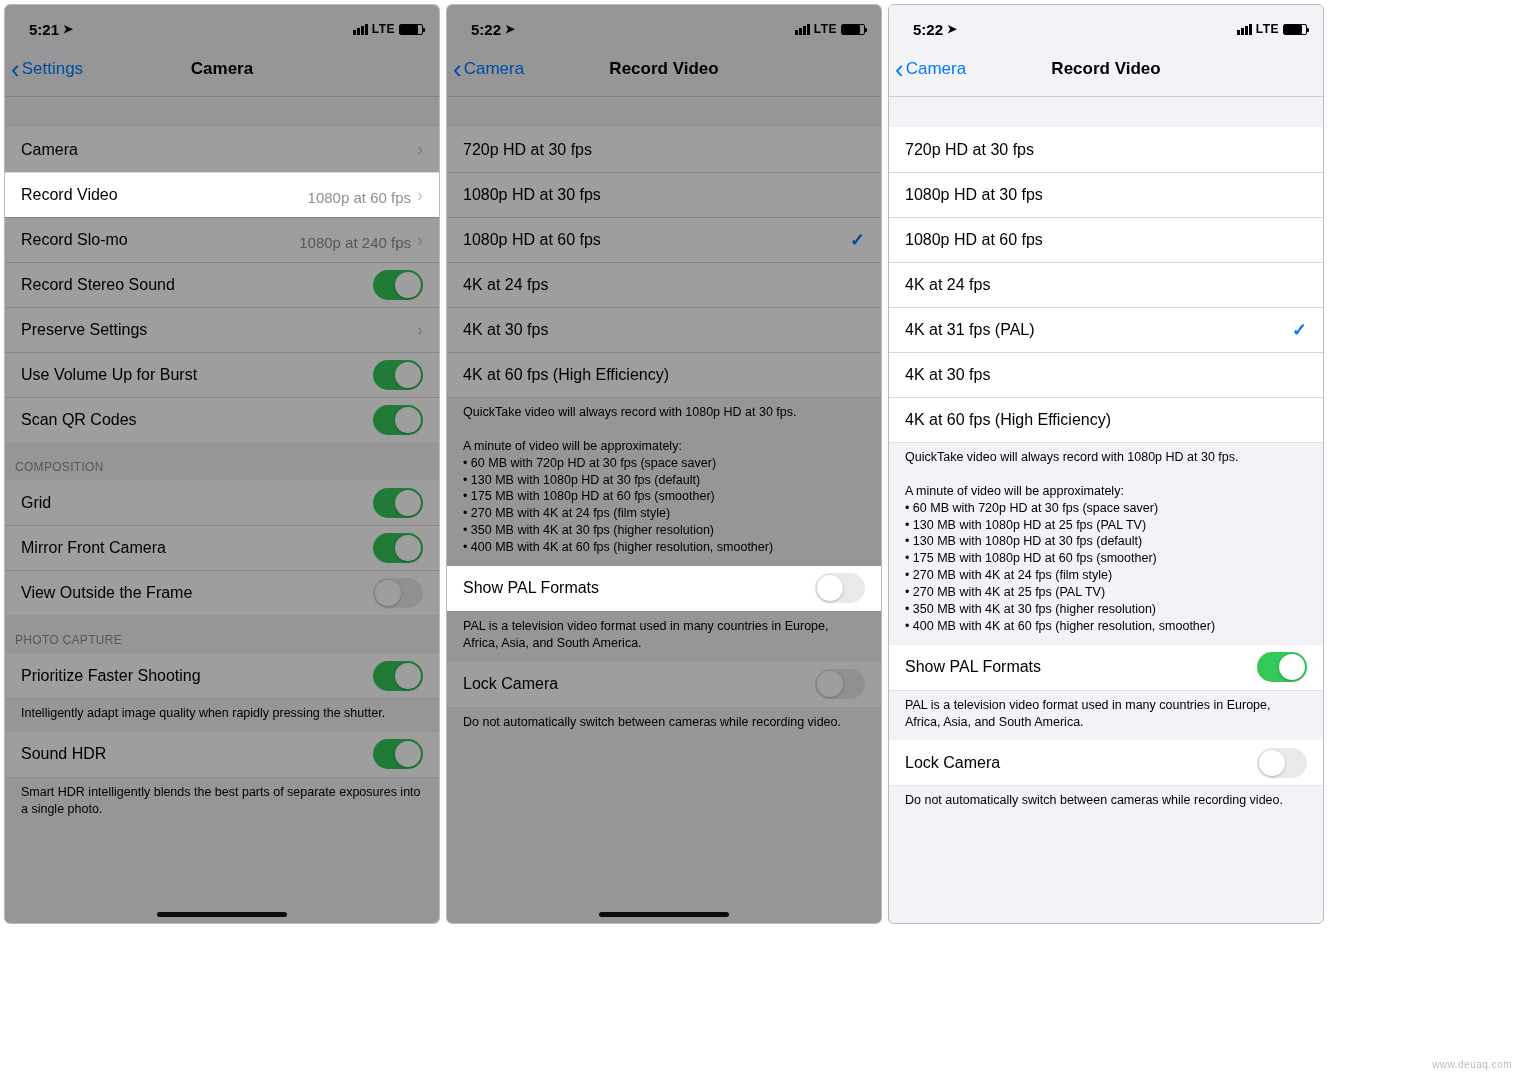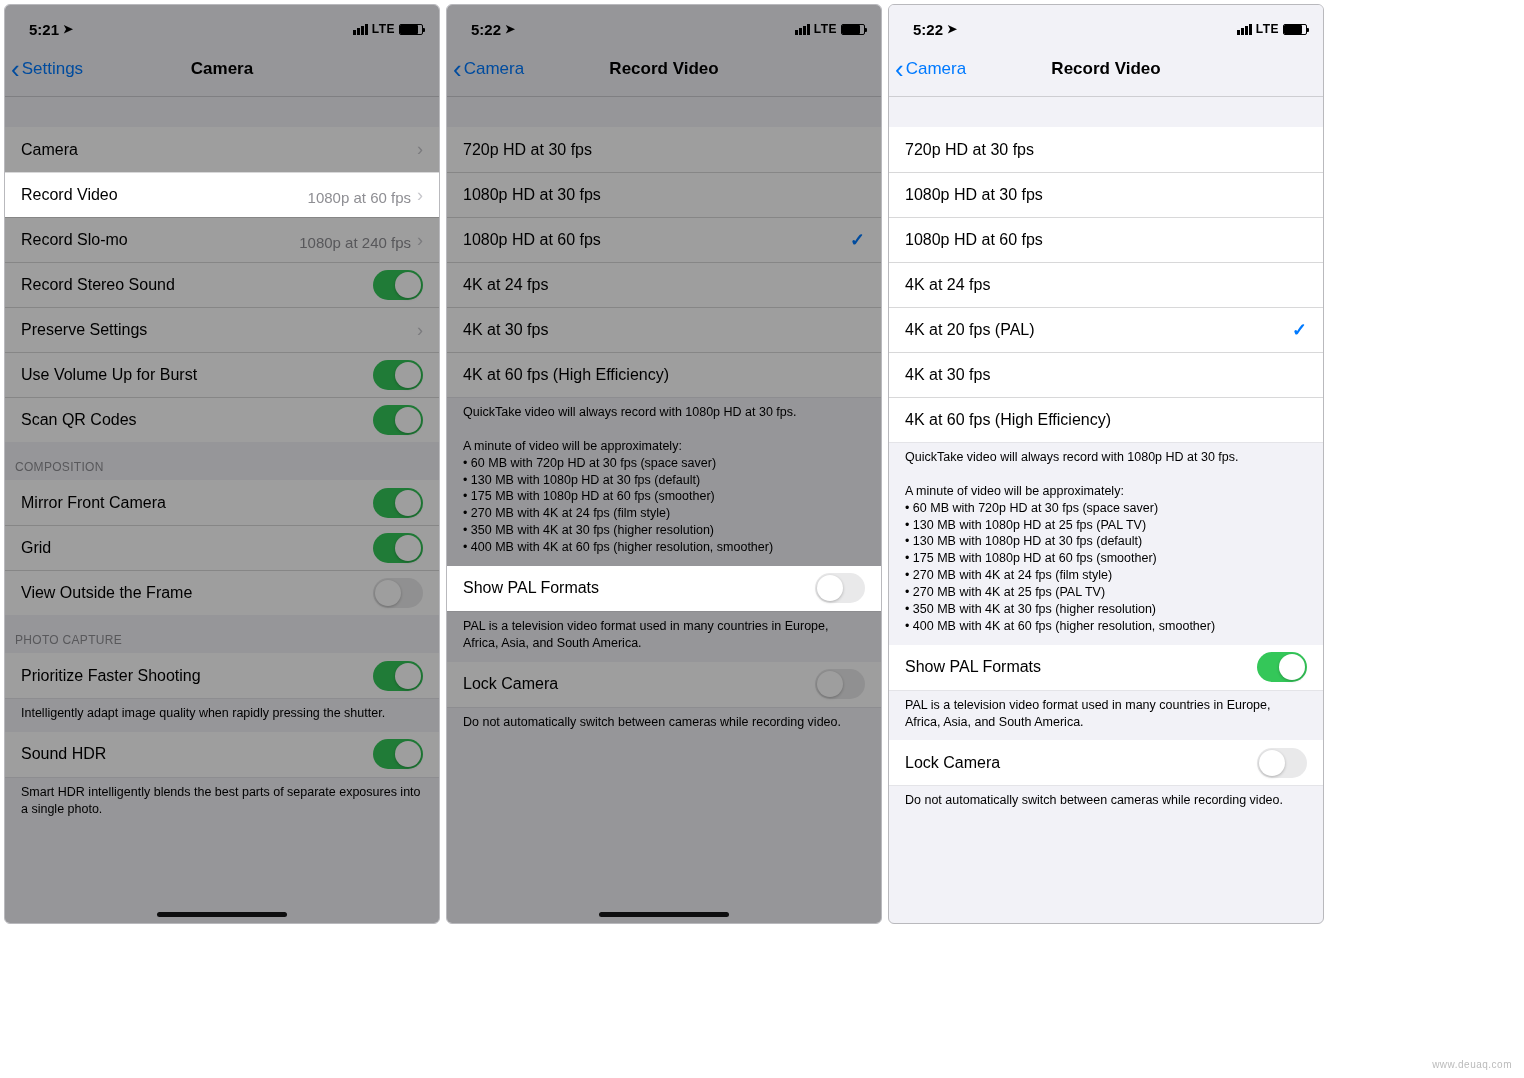--- a/index.html
+++ b/index.html
@@ -229,27 +229,27 @@
           <span>Scan QR Codes</span>
           <span class="toggle on">
               <span class="knob"></span>
             </span>
         </div>
       </div>
 
       <div class="header-label">COMPOSITION</div>
       <div class="section">
         <div class="row">
+          <span>Grid</span>
+          <span class="toggle on">
+              <span class="knob"></span>
+            </span>
+        </div>
+        <div class="row">
           <span>Mirror Front Camera</span>
-          <span class="toggle on">
-              <span class="knob"></span>
-            </span>
-        </div>
-        <div class="row">
-          <span>Grid</span>
           <span class="toggle on">
               <span class="knob"></span>
             </span>
         </div>
         <div class="row">
           <span>View Outside the Frame</span>
           <span class="toggle">
               <span class="knob"></span>
             </span>
         </div>
@@ -398,21 +398,21 @@
           <div class="row">
             <span>1080p HD at 30 fps</span>
           </div>
           <div class="row">
             <span>1080p HD at 60 fps</span>
           </div>
           <div class="row">
             <span>4K at 24 fps</span>
           </div>
           <div class="row">
-            <span>4K at 20 fps (PAL)</span>
+            <span>4K at 31 fps (PAL)</span>
             <span class="check">✓</span>
           </div>
           <div class="row">
             <span>4K at 30 fps</span>
           </div>
           <div class="row">
             <span>4K at 60 fps (High Efficiency)</span>
           </div>
         </div>
       <div class="footer">

